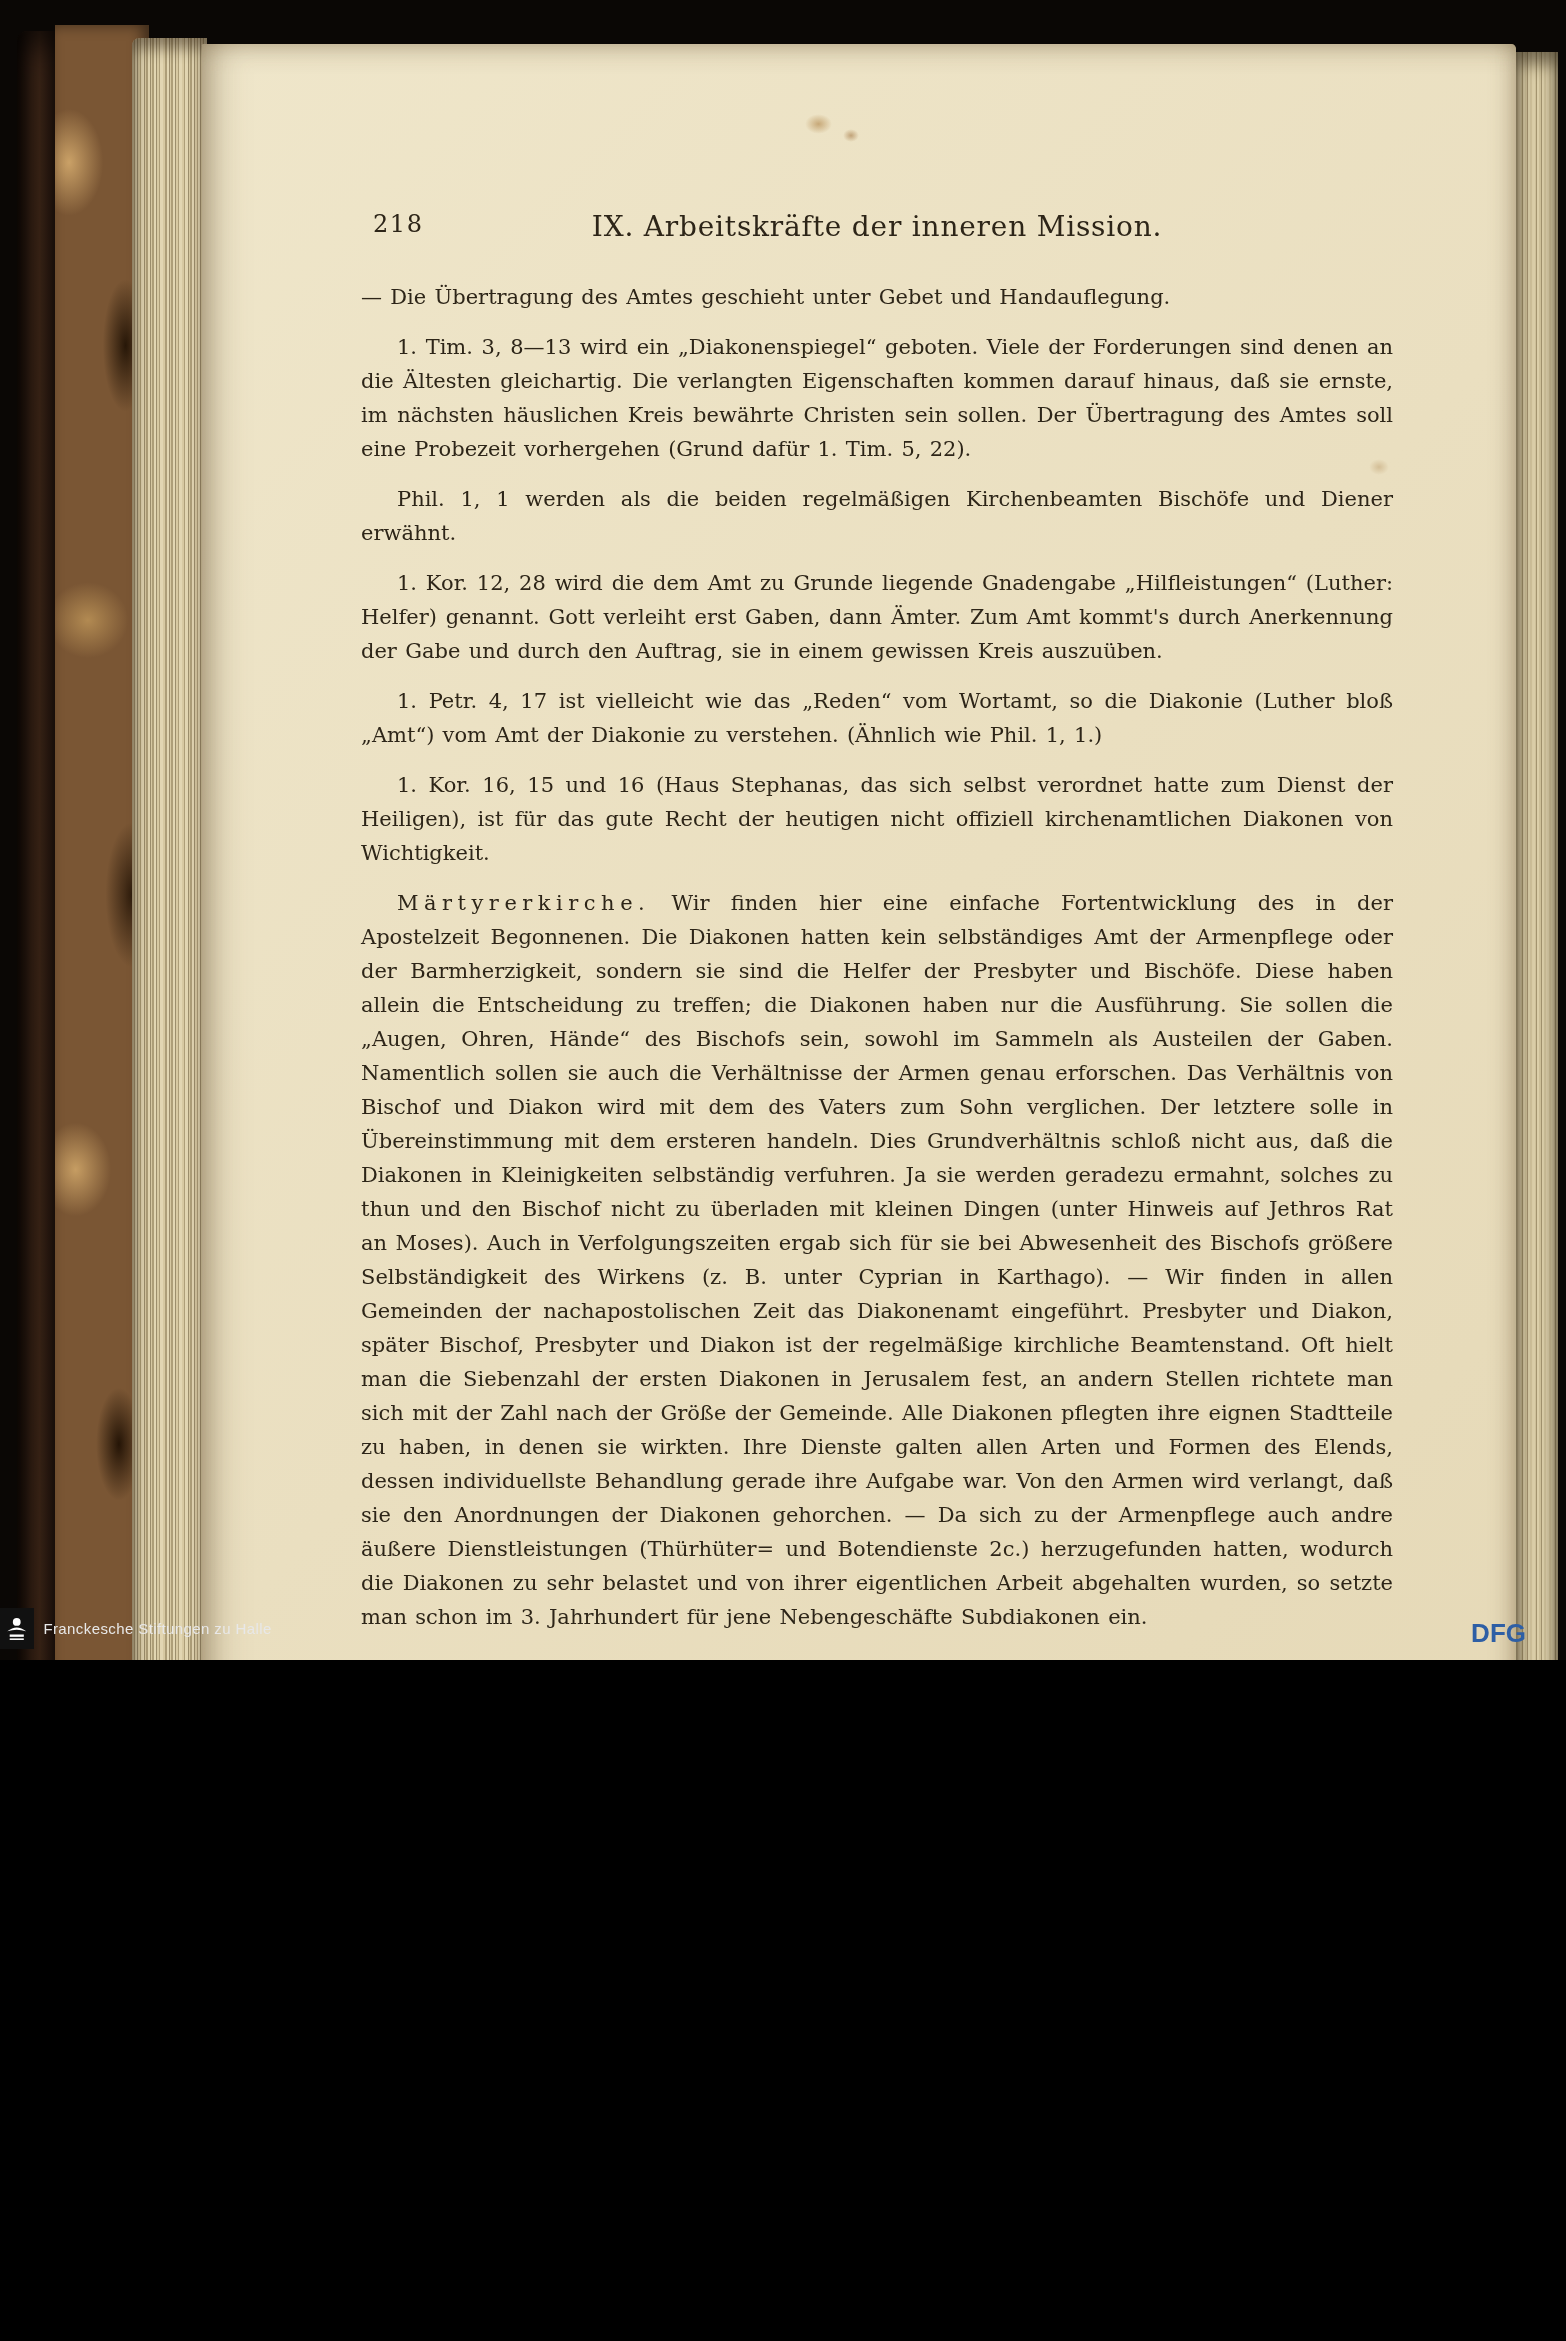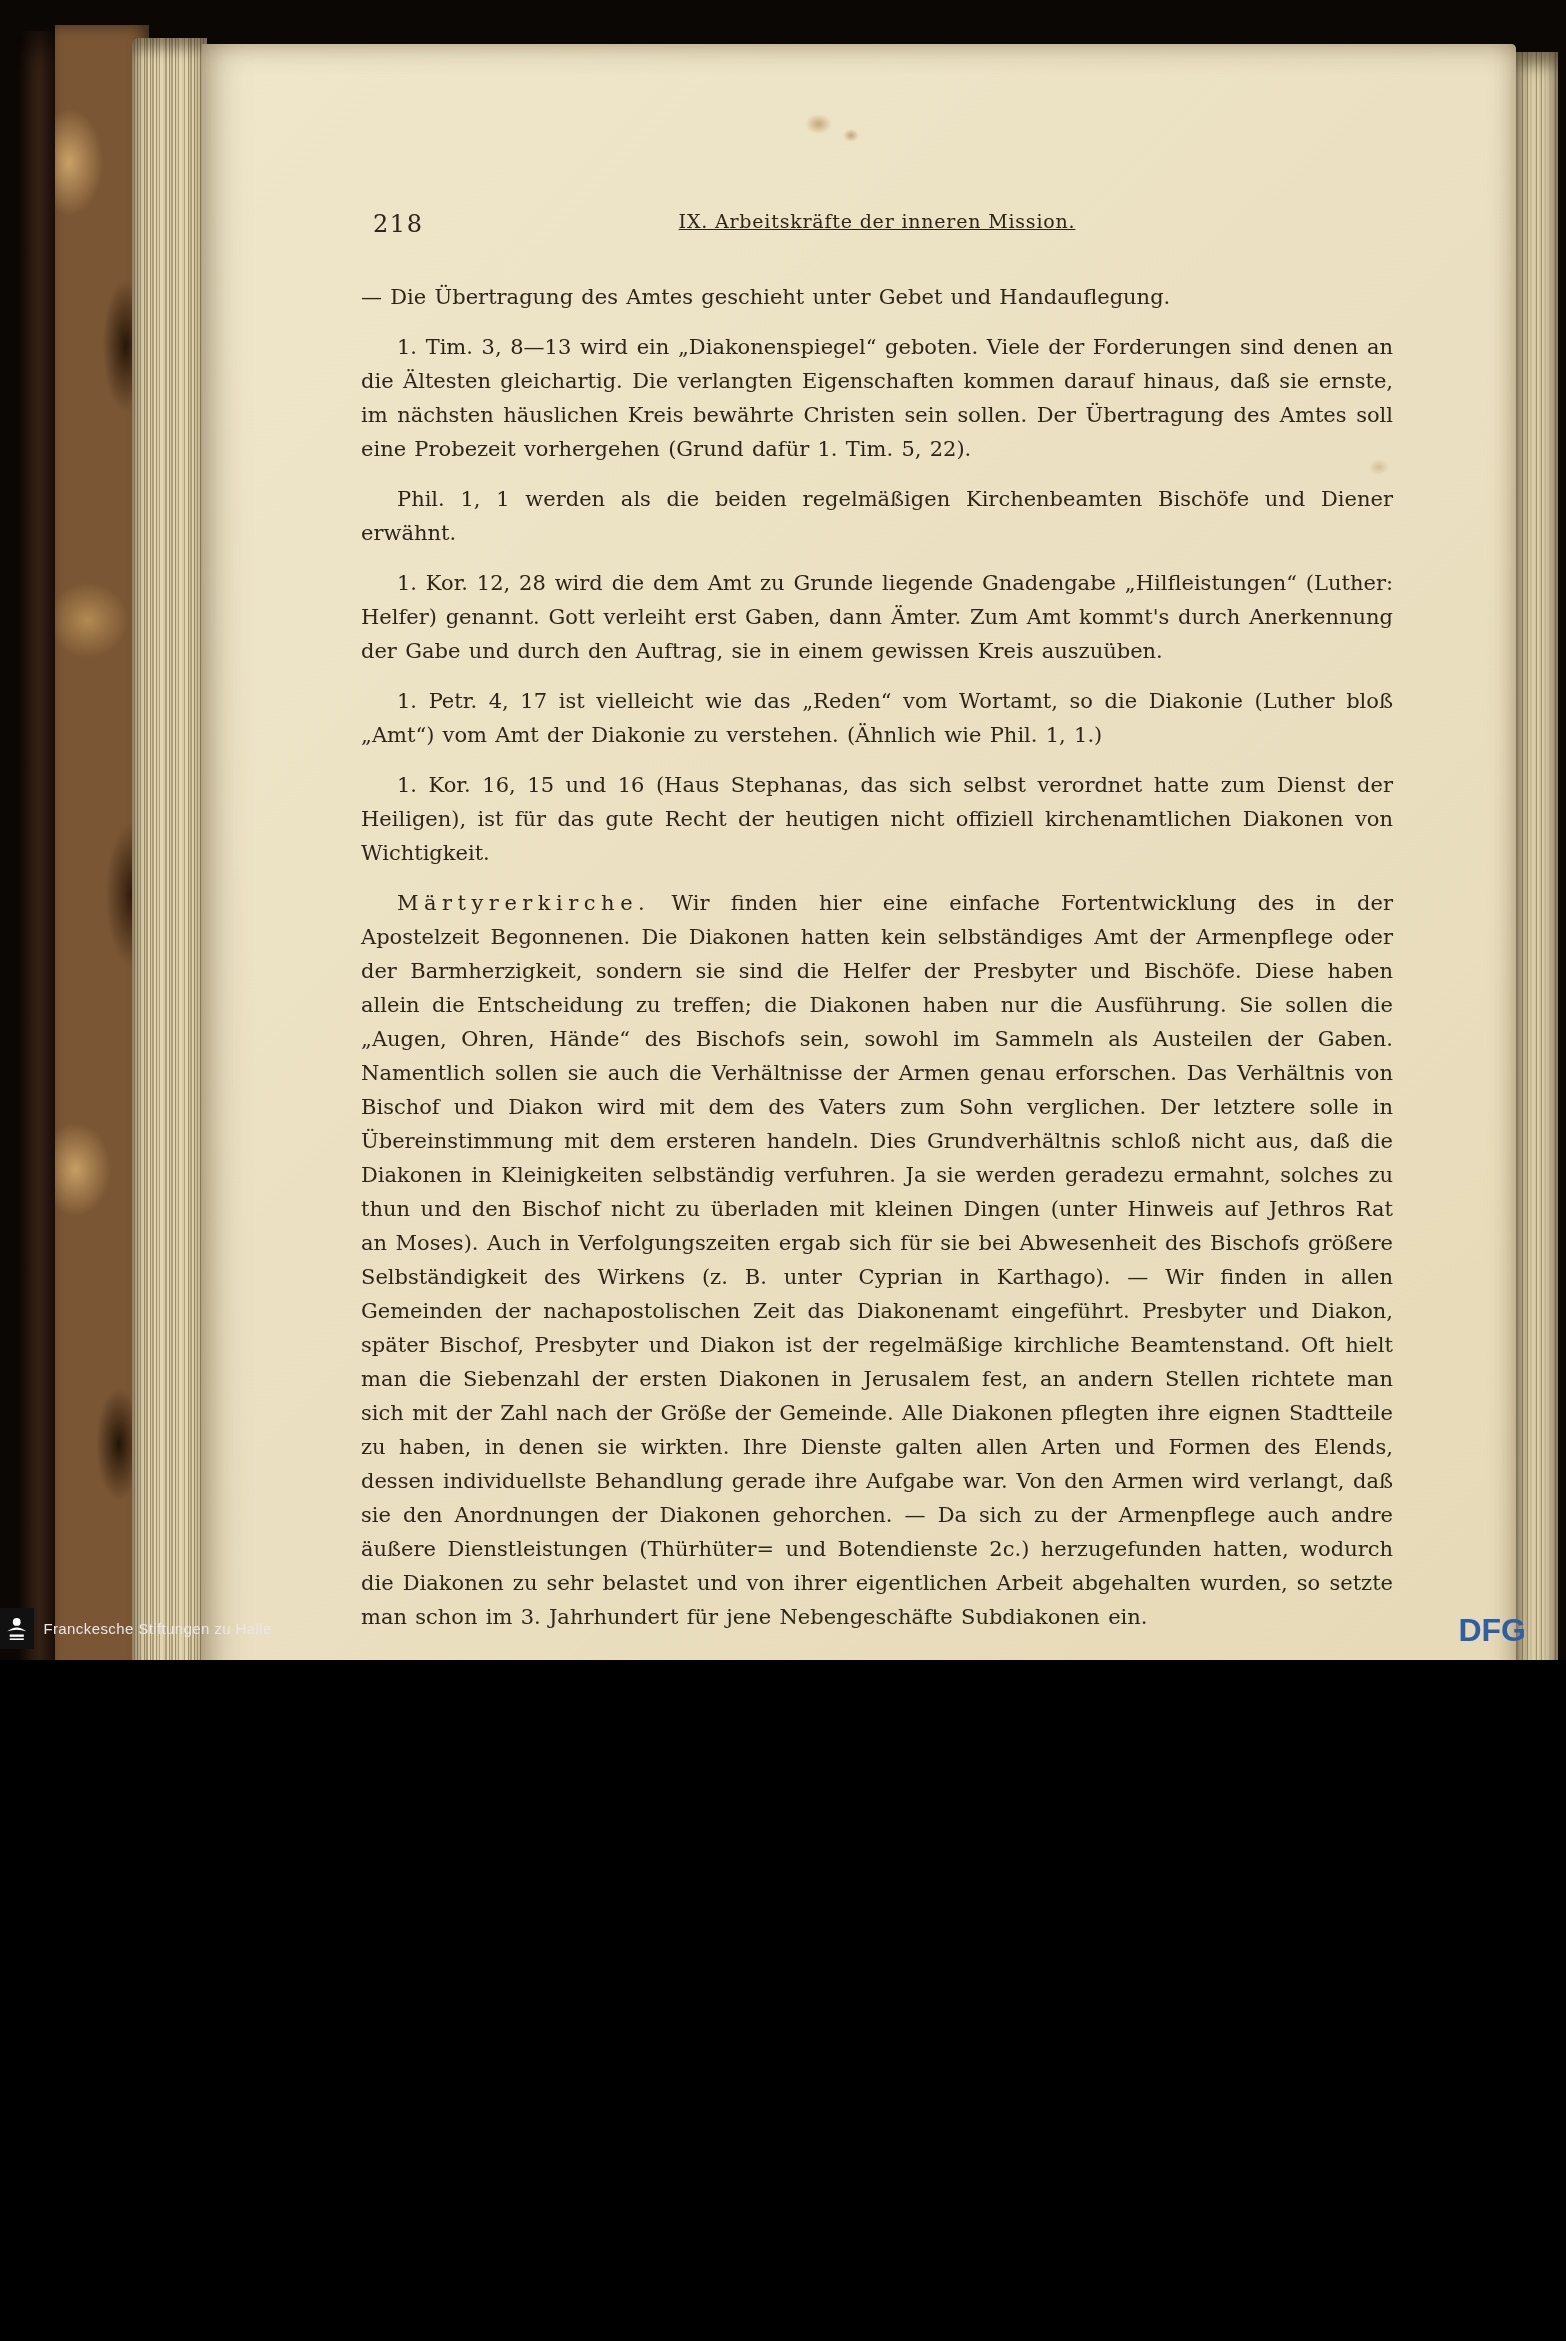--- a/index.html
+++ b/index.html
@@ -71,21 +71,21 @@
     position:absolute;left:0;top:0;right:0;
     padding:166px 107px 0 143px;
     color:#2d2518;
   }
   .header{position:relative;height:34px;margin-bottom:36px;}
   .pagenum{
     position:absolute;left:28px;top:0;
     font-size:24px;letter-spacing:1.6px;
   }
   .running{
-    display:block;text-align:center;font-size:19px;letter-spacing:0.8px;text-decoration:underline;
+    display:block;text-align:center;font-size:28px;letter-spacing:0.8px;
   }
   .body p{
     margin:16px;text-align:justify;
     font-size:21px;line-height:34px;
     word-spacing:1.6px;
   }
   .body p.indent{text-indent:36px;}
   .lead{letter-spacing:5.5px;}
 
   
@@ -94,21 +94,21 @@
     display:flex;align-items:center;gap:9.4px;
     color:#f2f2f2;font-family:"Liberation Sans", sans-serif;
   }
   .lib-badge{
     width:34px;height:41px;background:#111;display:flex;align-items:center;justify-content:center;
   }
   .lib-label{font-size:15px;letter-spacing:0.4px;color:#e8e8e8;text-align:right;}
   .dfg{
     position:absolute;right:41px;bottom:14px;
     font-family:"Liberation Sans", sans-serif;
-    font-weight:bold;font-size:32px;line-height:1;
+    font-weight:bold;font-size:26px;line-height:1;
     color:#2e5fa5;letter-spacing:0px;
   }
 </style>
 </head>
 <body>
 
 <div class="scene">
 
   <div class="book-spine"></div>
   <div class="book-cover"></div>

